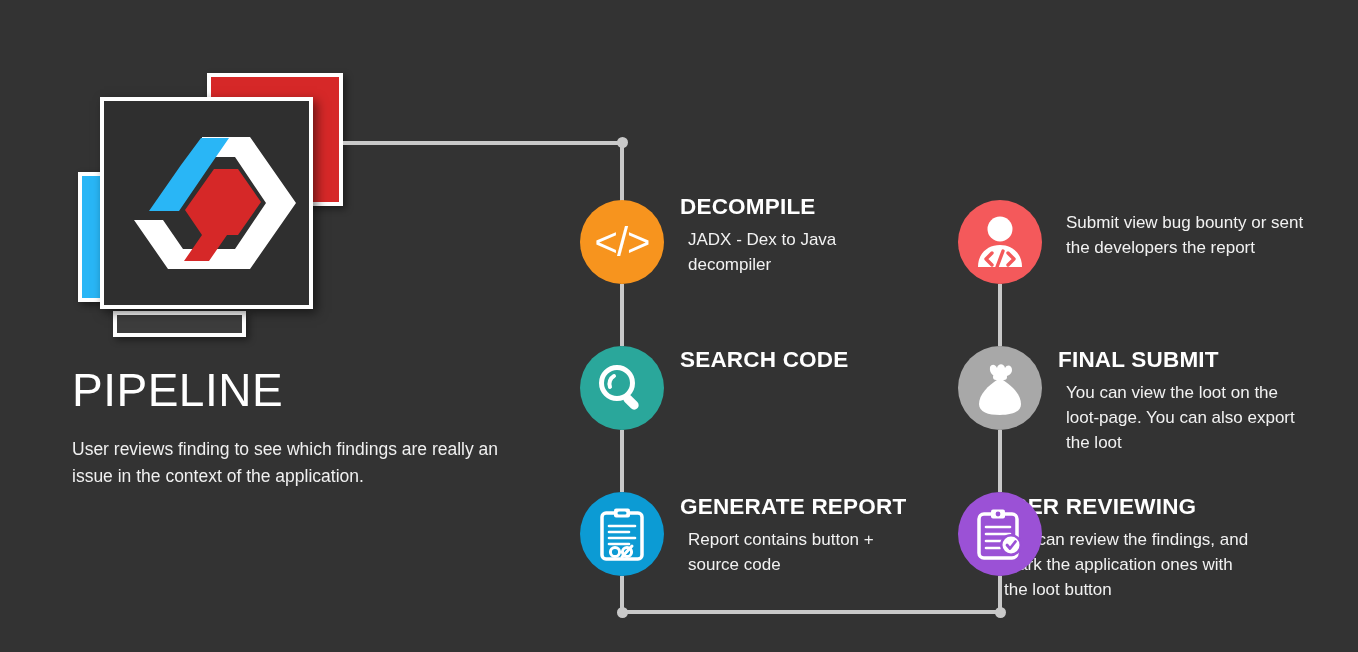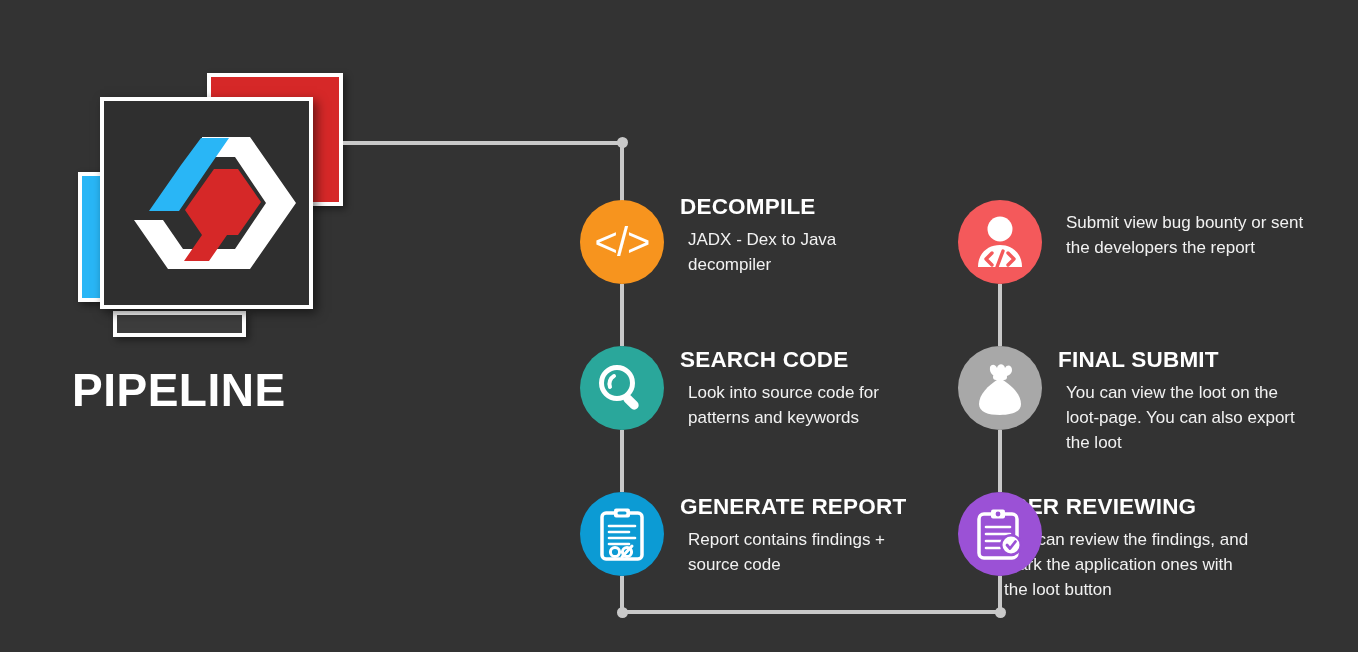--- a/index.html
+++ b/index.html
@@ -48,21 +48,21 @@
   }
   #card-main svg { display:block; width:100%; height:100%; }
 
   
   #headline {
     position: absolute; left: 72px; top: 366px; width: 470px;
   }
   #pipeline-title {
     color: #ffffff;
     font-size: 46px;
-    font-weight: bold;
+    font-weight: normal;
     letter-spacing: 0.5px;
     line-height: 1.05;
     margin: 0 0 22px 0;
   }
   #pipeline-desc {
     color: #f0f0f0;
     font-size: 17.5px;
     line-height: 1.55;
     margin: 0;
     font-weight: 400;
@@ -133,20 +133,21 @@
 
         <path fill="#29b6f6" d="M97 37 h28 l-20 29 -30 44 h-30 l32 -46 z"></path>
 
         <path fill="#d62828" d="M110 68 h24 l23 33 -23 33 h-11 l-18 26 h-25 l18 -26 -17 -25 z"></path>
       </svg>
     </div>
   </div>
 
   <div id="headline">
     <h1 id="pipeline-title">PIPELINE</h1>
+    <p id="pipeline-desc">User reviews finding to see which findings are really an issue in the context of the application.</p>
   </div>
 
   <div>
 
     <div class="conn-h" style="left:343px; top:141px; width:281px;"></div>
     <div class="conn-dot" style="left:617px; top:137px;"></div>
 
     <div class="conn-v" style="left:620px; top:141px; height:61px;"></div>
     <div class="conn-v" style="left:620px; top:284px; height:62px;"></div>
     <div class="conn-v" style="left:620px; top:430px; height:62px;"></div>
@@ -174,21 +175,20 @@
   <div class="step">
     <div class="step-icon" style="left:580px; top:346px; background:#2aa79b;">
       <svg width="54" height="54" viewBox="0 0 54 54">
         <circle cx="22" cy="22" r="15.5" fill="none" stroke="#ffffff" stroke-width="5"></circle>
         <path d="M15 26 a9 9 0 0 1 4 -11" fill="none" stroke="#ffffff" stroke-width="4" stroke-linecap="round"></path>
         <rect x="31.5" y="32" width="9" height="18" rx="4.5" fill="#ffffff" transform="rotate(-45 36 41)"></rect>
       </svg>
     </div>
     <div class="step-text" style="left:680px; top:347px; width:230px;">
       <p class="step-title">SEARCH CODE</p>
-      <p class="step-desc">Look into source code for patterns and keywords</p>
     </div>
   </div>
 
   <div class="step">
     <div class="step-icon" style="left:580px; top:492px; background:#0c9bd4;">
       <svg width="50" height="54" viewBox="0 0 50 54">
         <rect x="5" y="6" width="40" height="46" rx="4" fill="none" stroke="#ffffff" stroke-width="3.5"></rect>
         <rect x="17" y="1.5" width="16" height="9" rx="2" fill="#ffffff"></rect>
         <rect x="20.5" y="4.5" width="9" height="3" rx="1.5" fill="#0c9bd4"></rect>
         <g stroke="#ffffff" stroke-width="2.6" stroke-linecap="round">
@@ -197,21 +197,21 @@
           <line x1="12" y1="31" x2="38" y2="31"></line>
           <line x1="12" y1="37" x2="32" y2="37"></line>
         </g>
         <circle cx="18" cy="45" r="4.6" fill="none" stroke="#ffffff" stroke-width="3"></circle>
         <circle cx="30" cy="45" r="4.6" fill="none" stroke="#ffffff" stroke-width="3"></circle>
         <line x1="35" y1="39" x2="25" y2="50" stroke="#ffffff" stroke-width="3" stroke-linecap="round"></line>
       </svg>
     </div>
     <div class="step-text" style="left:680px; top:494px; width:250px;">
       <p class="step-title">GENERATE REPORT</p>
-      <p class="step-desc">Report contains findings + source code</p>
+      <p class="step-desc">Report contains button + source code</p>
     </div>
   </div>
 
   <div class="step">
     <div class="step-icon" style="left:958px; top:200px; background:#f4595b;">
       <svg width="56" height="54" viewBox="0 0 56 54">
         <circle cx="28" cy="14" r="12.5" fill="#ffffff"></circle>
         <path d="M6 52 c0 -14 10 -22 22 -22 c12 0 22 8 22 22 z" fill="#ffffff"></path>
         <g stroke="#f4595b" stroke-width="3.4" fill="none" stroke-linecap="round" stroke-linejoin="round">
           <polyline points="20,38 14,44 20,50"></polyline>

